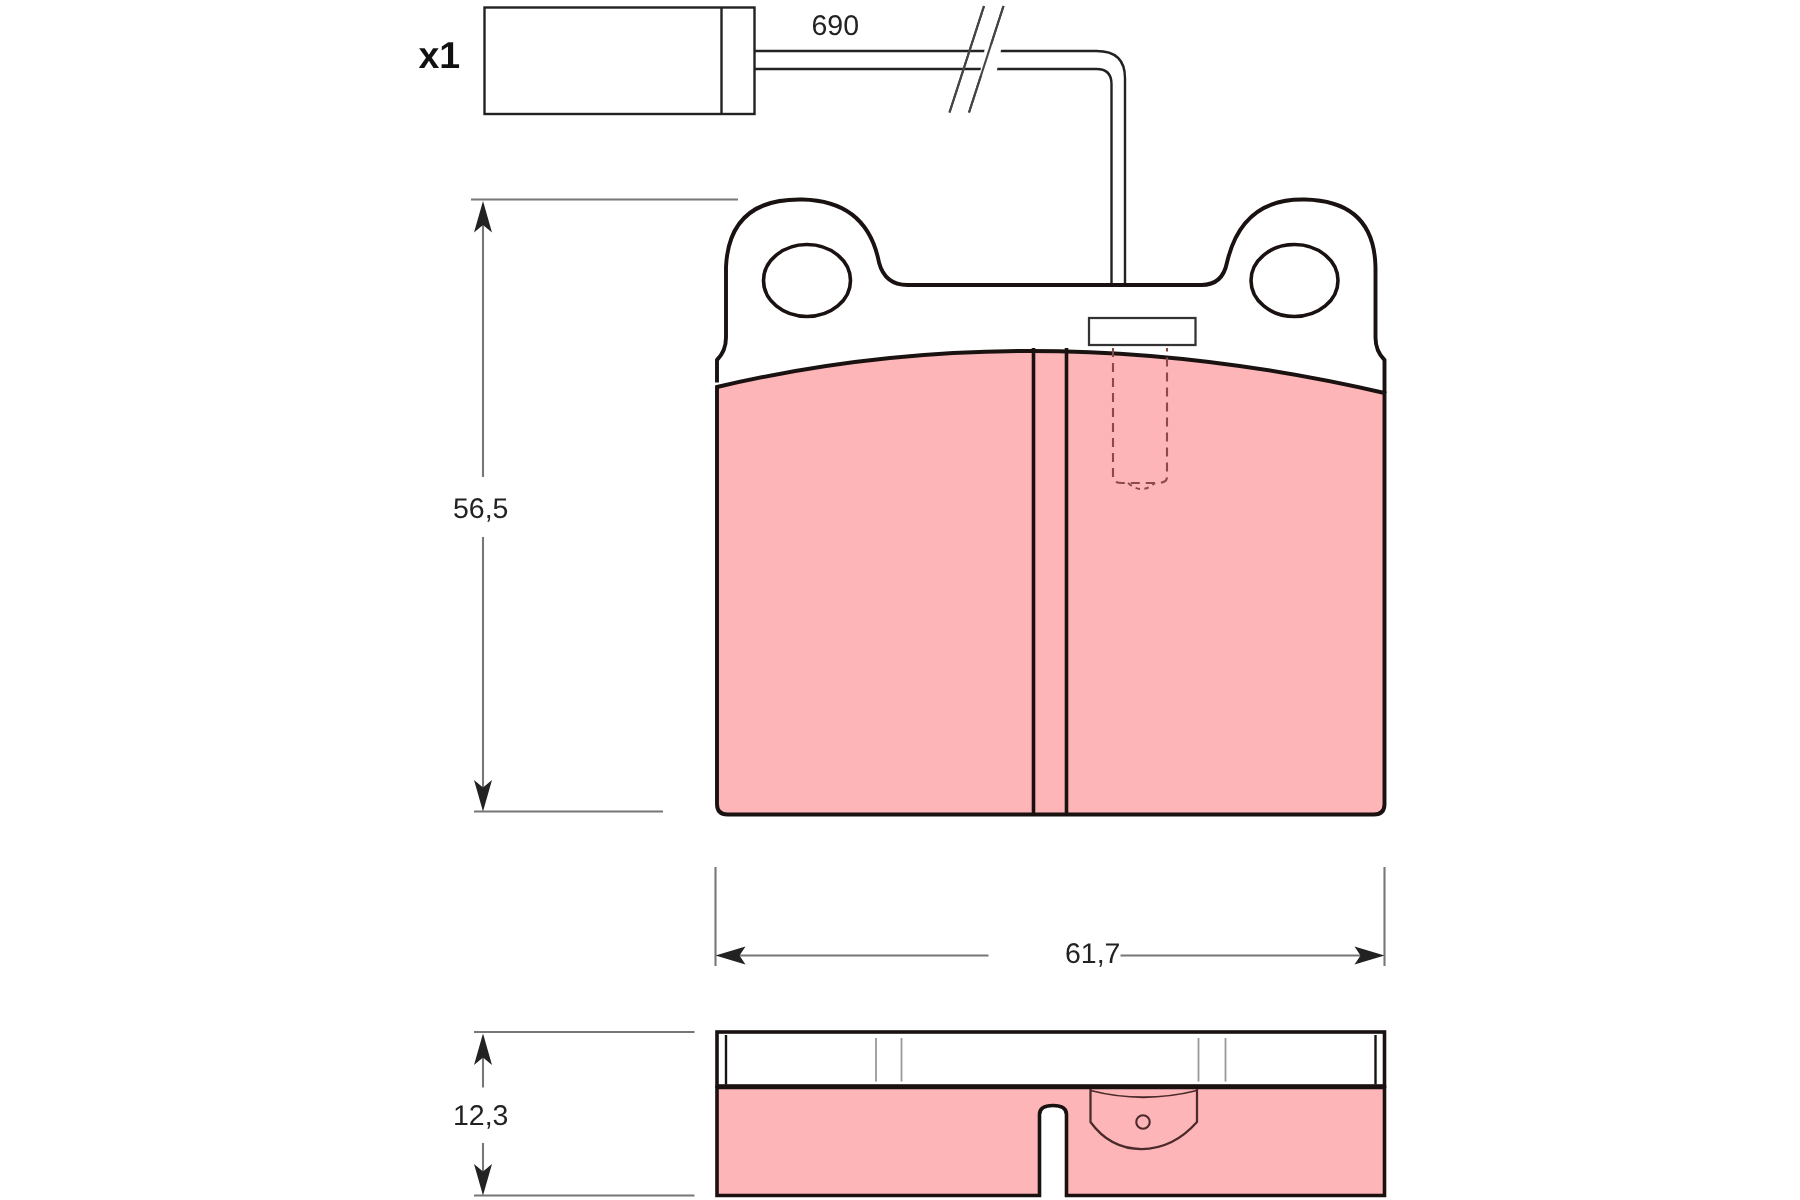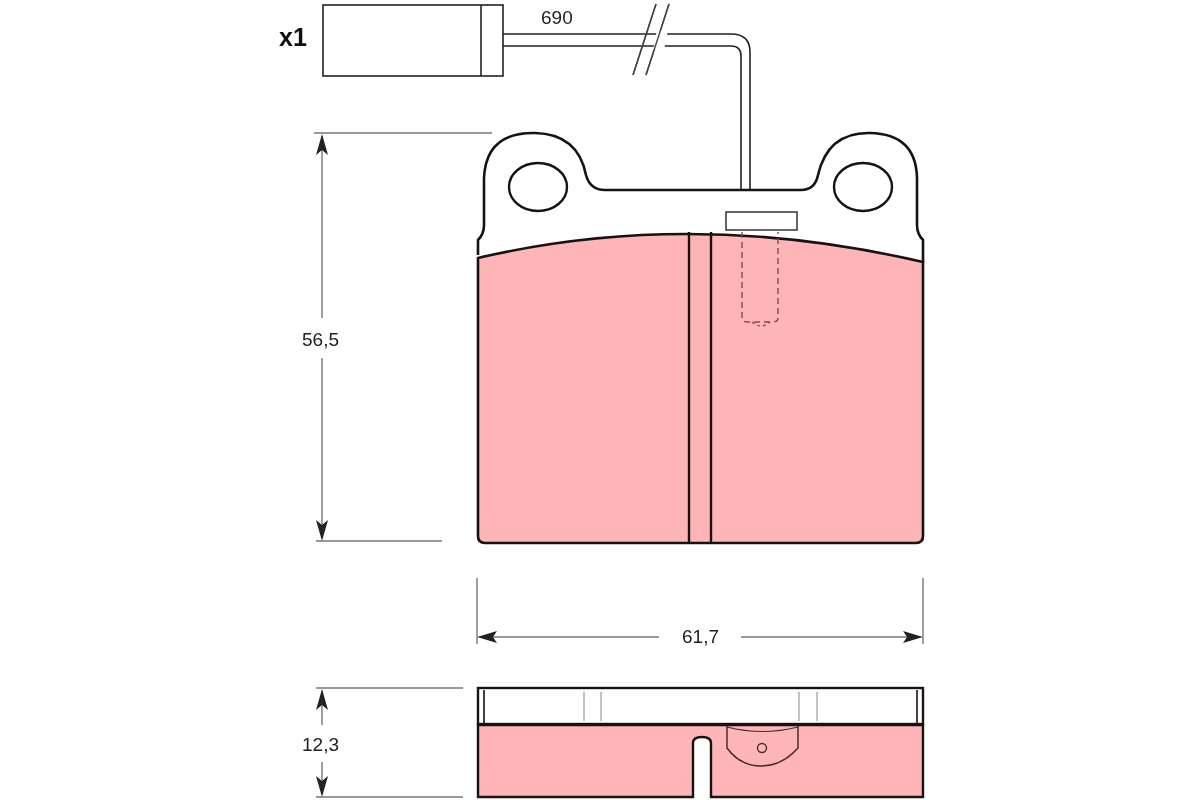--- a/index.html
+++ b/index.html
@@ -90,14 +90,14 @@
     <line x1="322" y1="691" x2="322" y2="725"></line>
     <line x1="322" y1="762" x2="322" y2="794"></line>
     <polygon points="322,689 316,710 322,705 328,710" stroke="none"></polygon>
     <polygon points="322,797 316,776 322,781 328,776" stroke="none"></polygon>
   </g>
 </svg>
 
 <div class="lbl qty" style="left:279px; top:25px;">x1</div>
 <div class="lbl" style="left:528px; top:8px; background:transparent;margin-left:13px;">690</div>
 <div class="lbl" style="left:302px; top:330px;text-align:center;">56,5</div>
-<div class="lbl" style="left:682px; top:627px;">61,7</div>
+<div class="lbl" style="left:710px; top:627px;">61,7</div>
 <div class="lbl" style="left:302px; top:735px;">12,3</div>
 
 </body></html>

